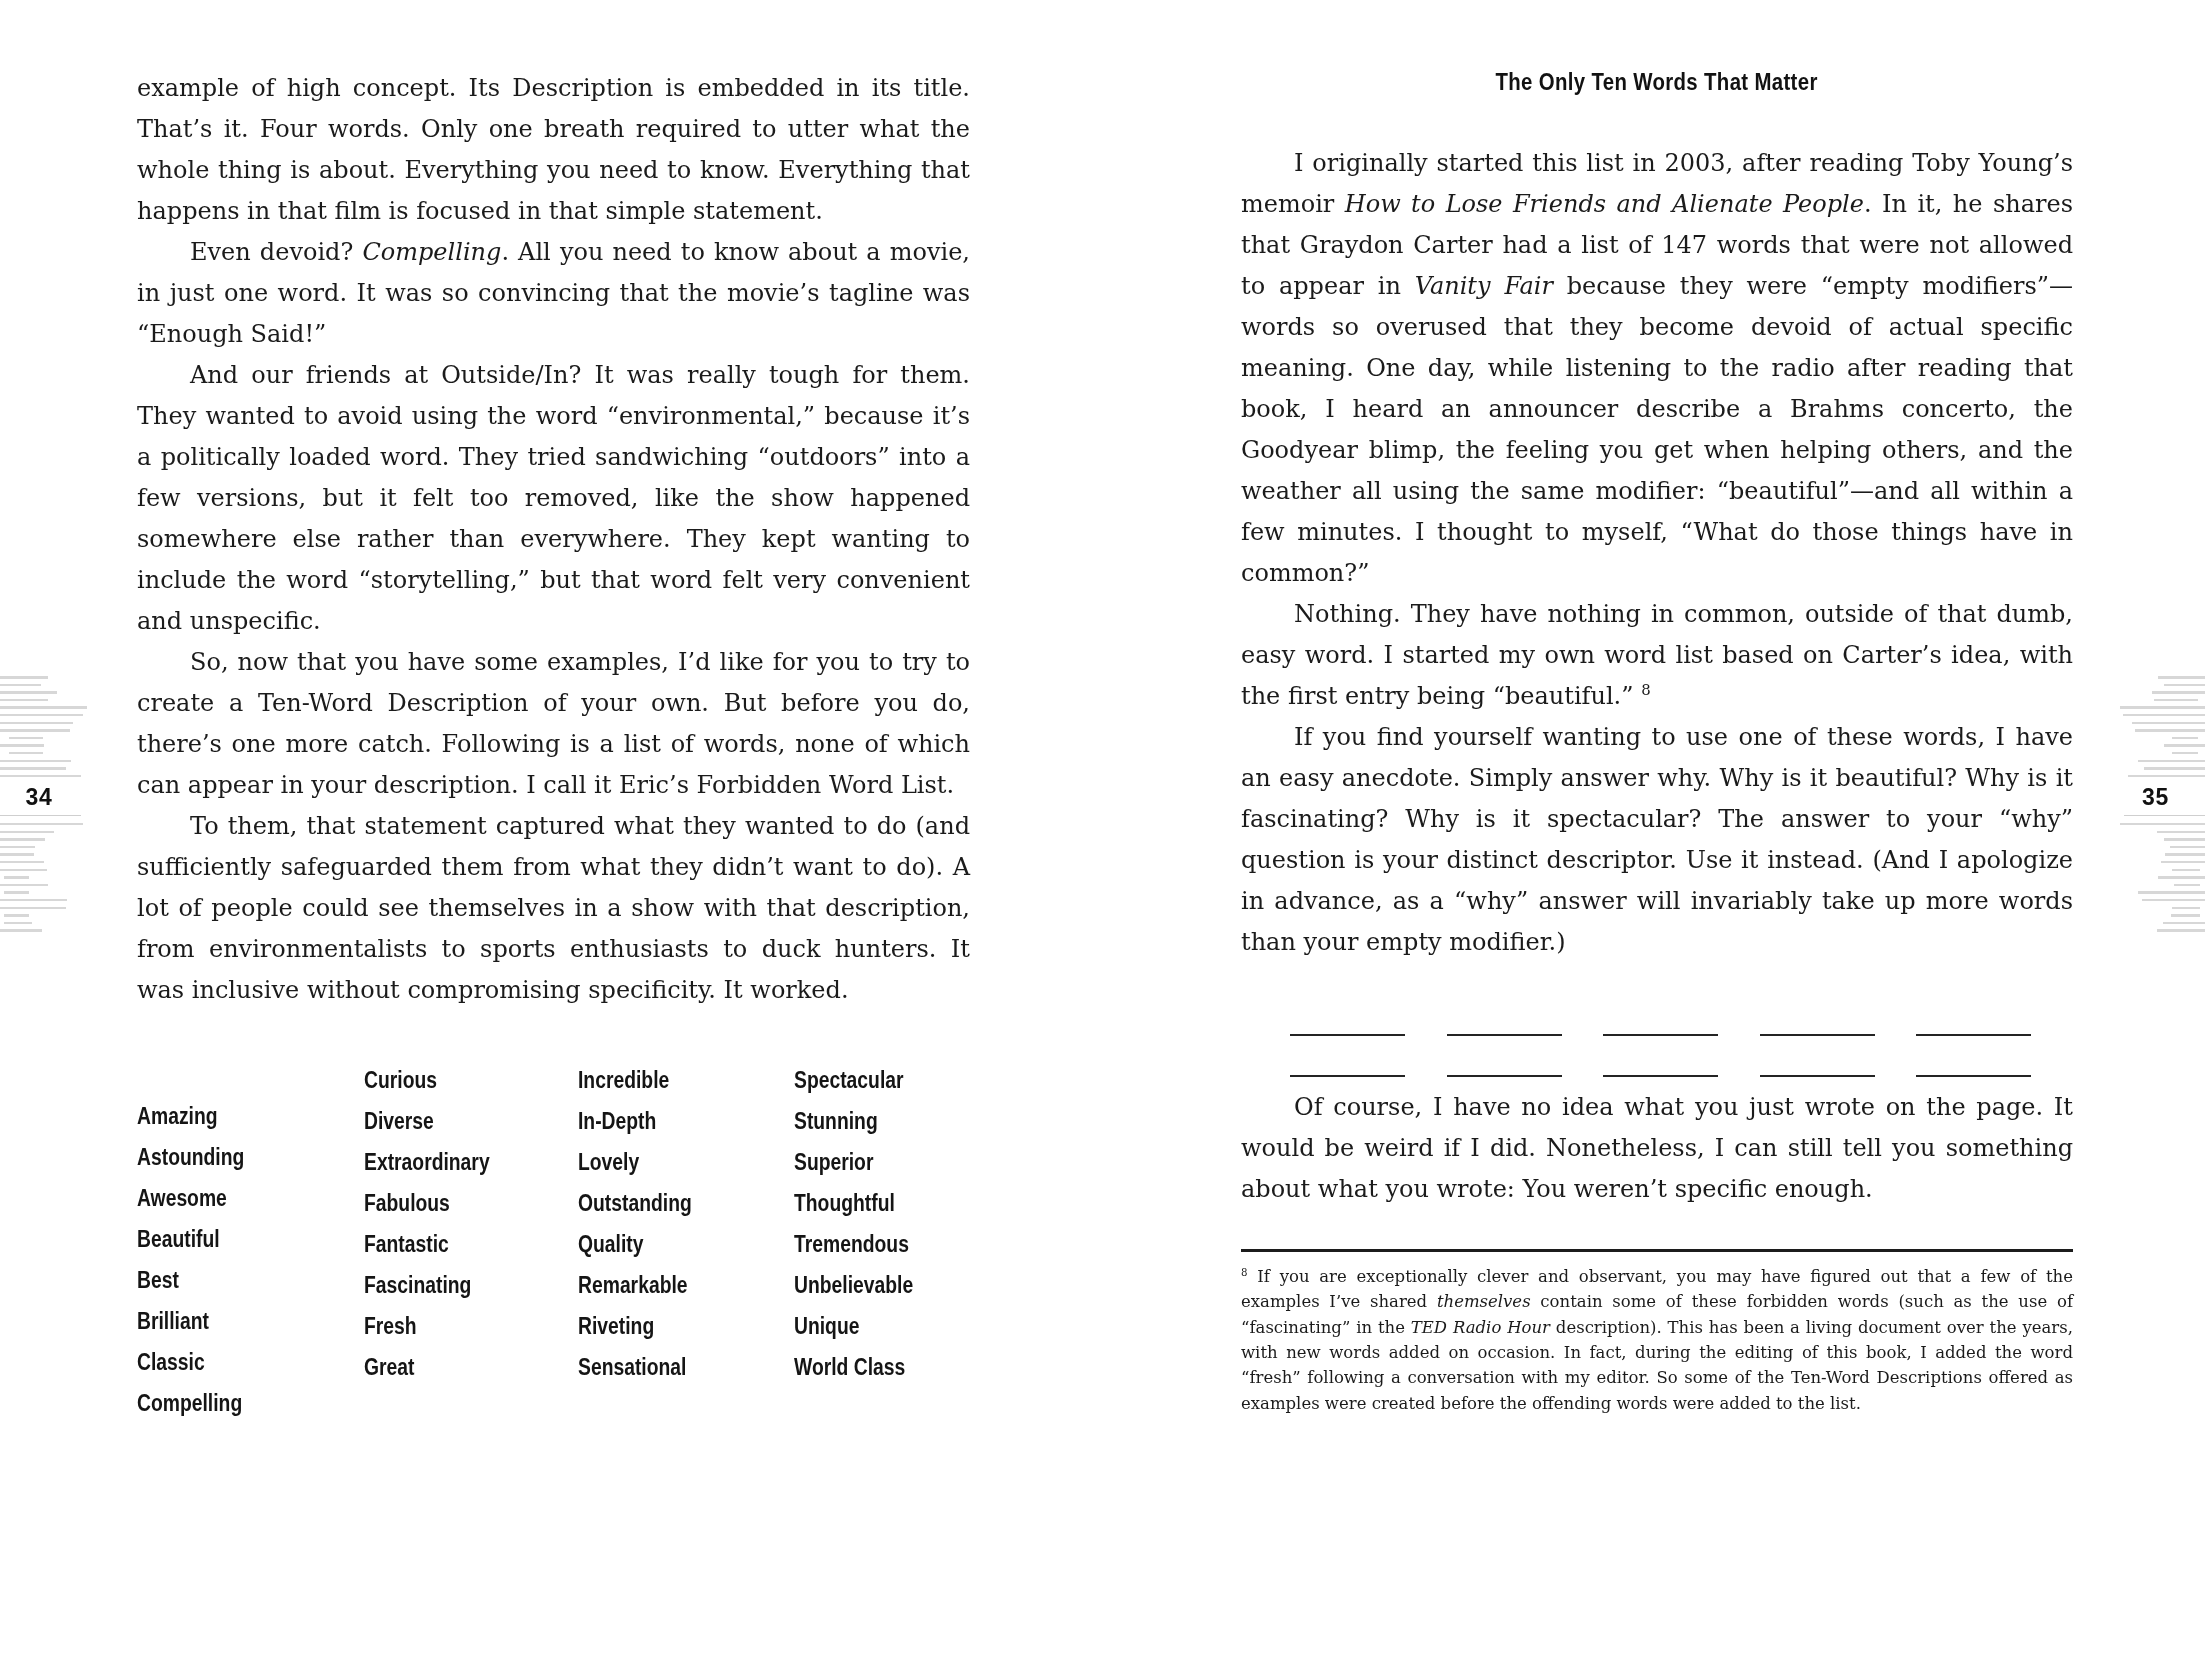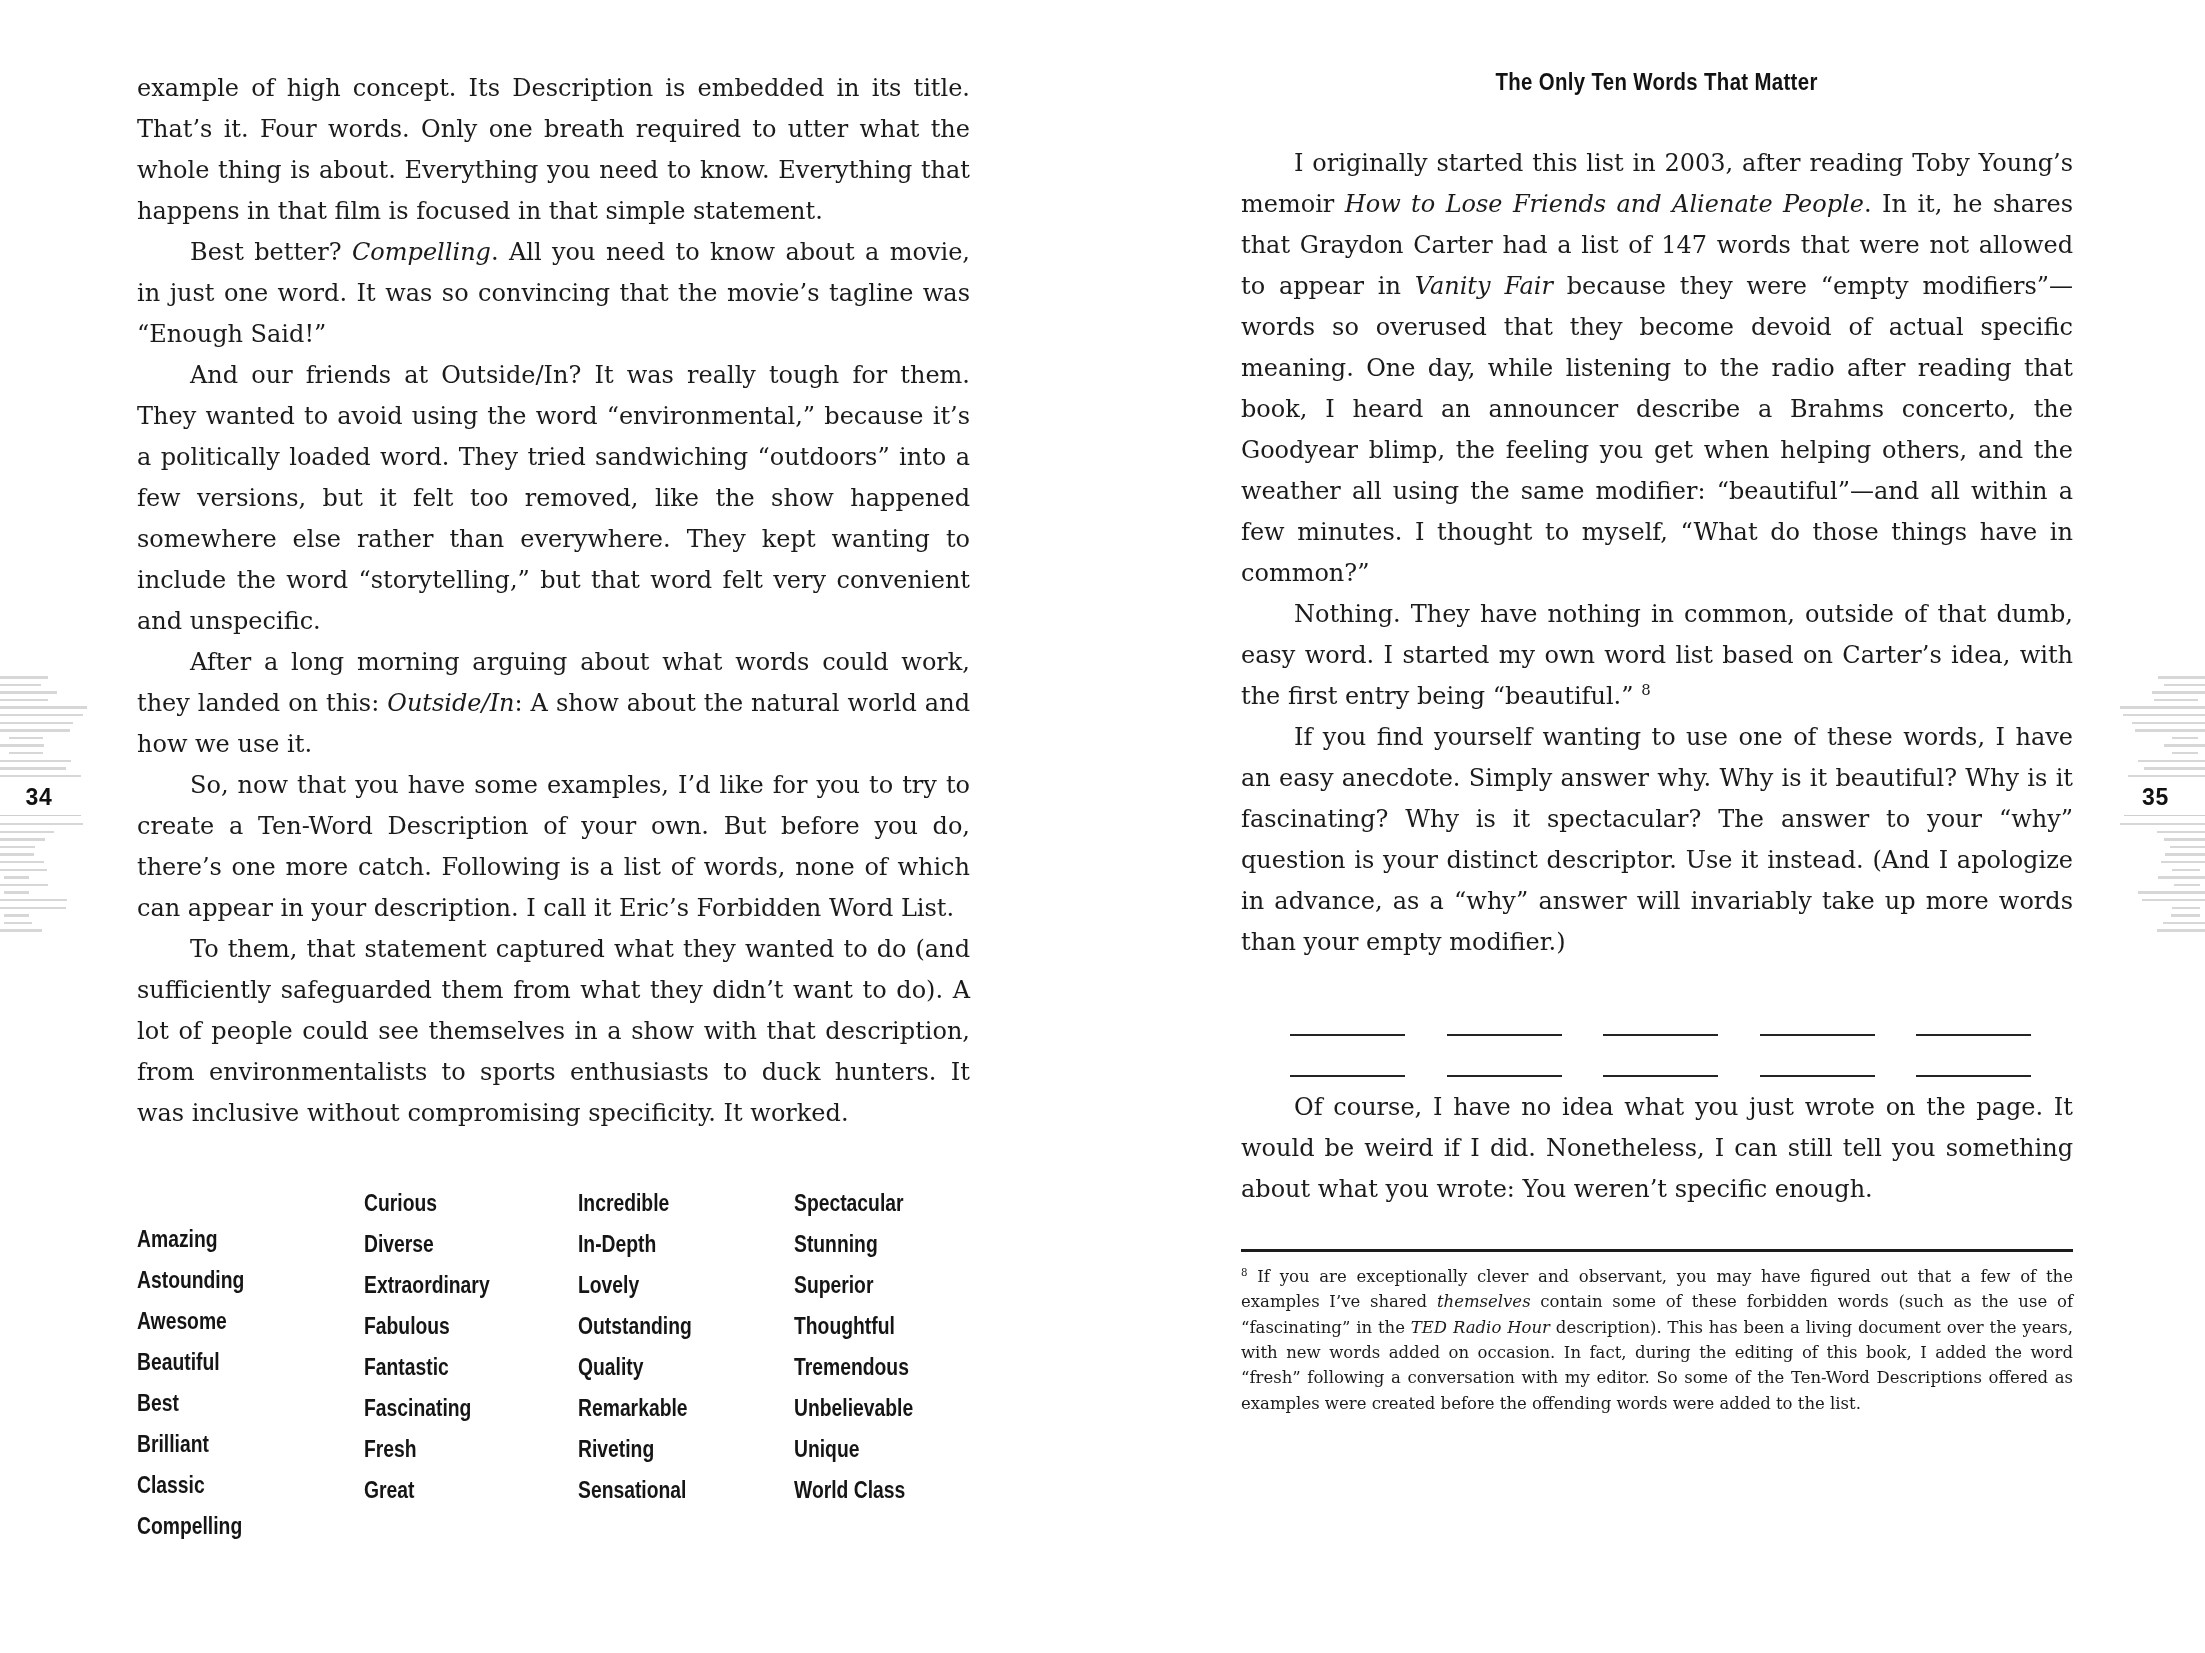--- a/index.html
+++ b/index.html
@@ -181,23 +181,22 @@
         <div class="bar" style="width: 28px; background: rgb(215, 215, 215); margin-right: 5.1px;"></div>
         <div class="bar" style="width: 29px; background: rgb(215, 215, 215); margin-right: 5.1px;"></div>
         <div class="bar" style="width: 42px; background: rgb(215, 215, 215); margin-right: 0px;"></div>
         <div class="bar" style="width: 48px; background: rgb(215, 215, 215); margin-right: 0px;"></div>
       </div>
   </aside>
 
   <main class="page page-left">
     <section class="body-text">
         <p><span>example of high concept. Its Description is embedded in its title. That’s it. Four words. Only one breath required to utter what the whole thing is about. Everything you need to know. Everything that happens in that film is focused in that simple statement.</span></p>
-        <p class="indent"><span>Best better? </span><span class="i">Compelling</span><span>. All you need to know about a movie, in just one word. It was so convincing that the movie’s tagline was “Enough Said!”</span></p>
+        <p class="indent"><span>Even devoid? </span><span class="i">Compelling</span><span>. All you need to know about a movie, in just one word. It was so convincing that the movie’s tagline was “Enough Said!”</span></p>
         <p class="indent"><span>And our friends at Outside/In? It was really tough for them. They wanted to avoid using the word “environmental,” because it’s a politically loaded word. They tried sandwiching “outdoors” into a few versions, but it felt too removed, like the show happened somewhere else rather than everywhere. They kept wanting to include the word “storytelling,” but that word felt very convenient and unspecific.</span></p>
-        <p class="indent"><span>After a long morning arguing about what words could work, they landed on this: </span><span class="i">Outside/In</span><span>: A show about the natural world and how we use it.</span></p>
         <p class="indent"><span>So, now that you have some examples, I’d like for you to try to create a Ten-Word Description of your own. But before you do, there’s one more catch. Following is a list of words, none of which can appear in your description. I call it Eric’s Forbidden Word List.</span></p>
         <p class="indent"><span>To them, that statement captured what they wanted to do (and sufficiently safeguarded them from what they didn’t want to do). A lot of people could see themselves in a show with that description, from environmentalists to sports enthusiasts to duck hunters. It was inclusive without compromising specificity. It worked.</span></p>
       </section>
     <section class="word-list">
         <div class="wl-col">
           <div class="wl-word"><span class="squeeze">Amazing</span></div>
           <div class="wl-word"><span class="squeeze">Astounding</span></div>
           <div class="wl-word"><span class="squeeze">Awesome</span></div>
           <div class="wl-word"><span class="squeeze">Beautiful</span></div>
           <div class="wl-word"><span class="squeeze">Best</span></div>

